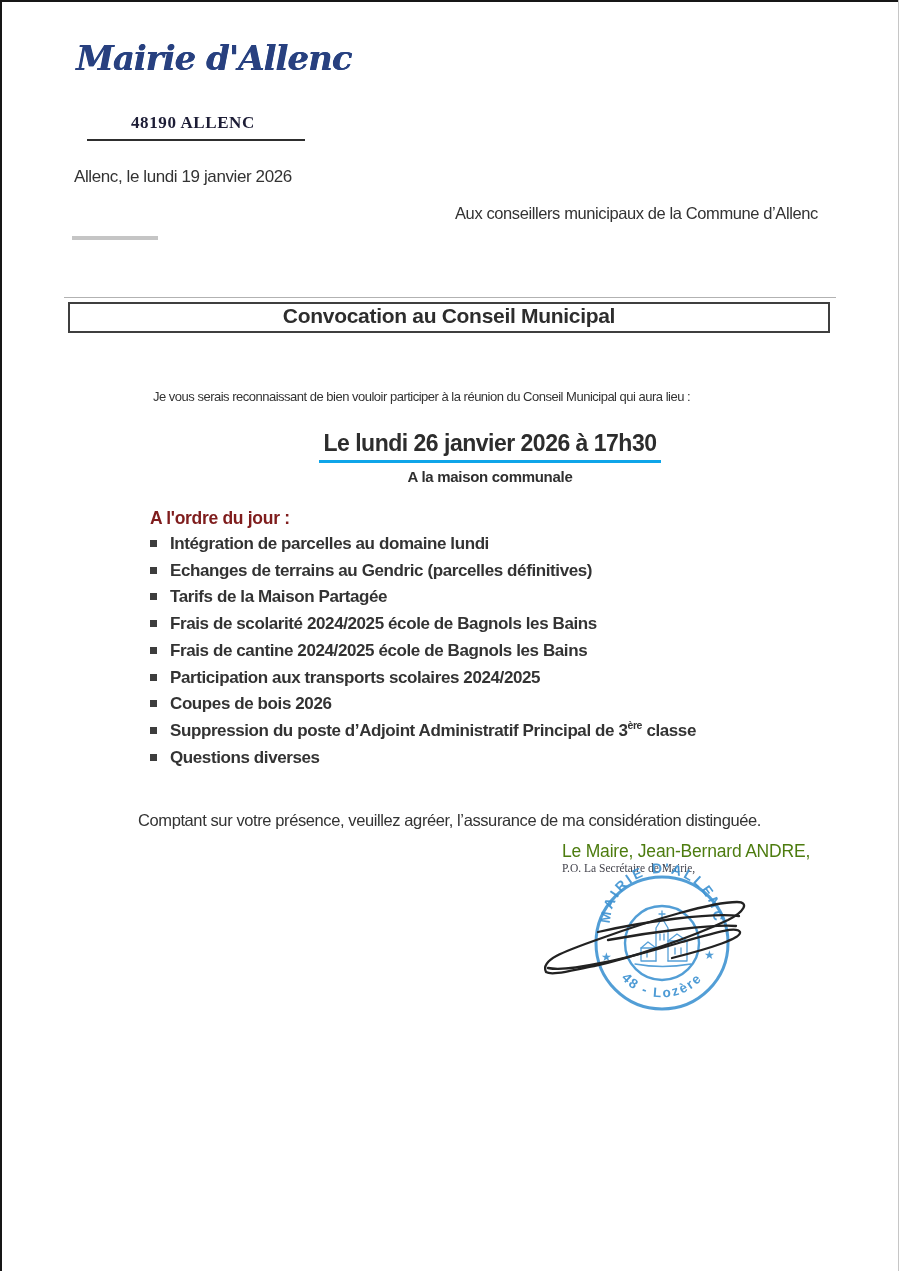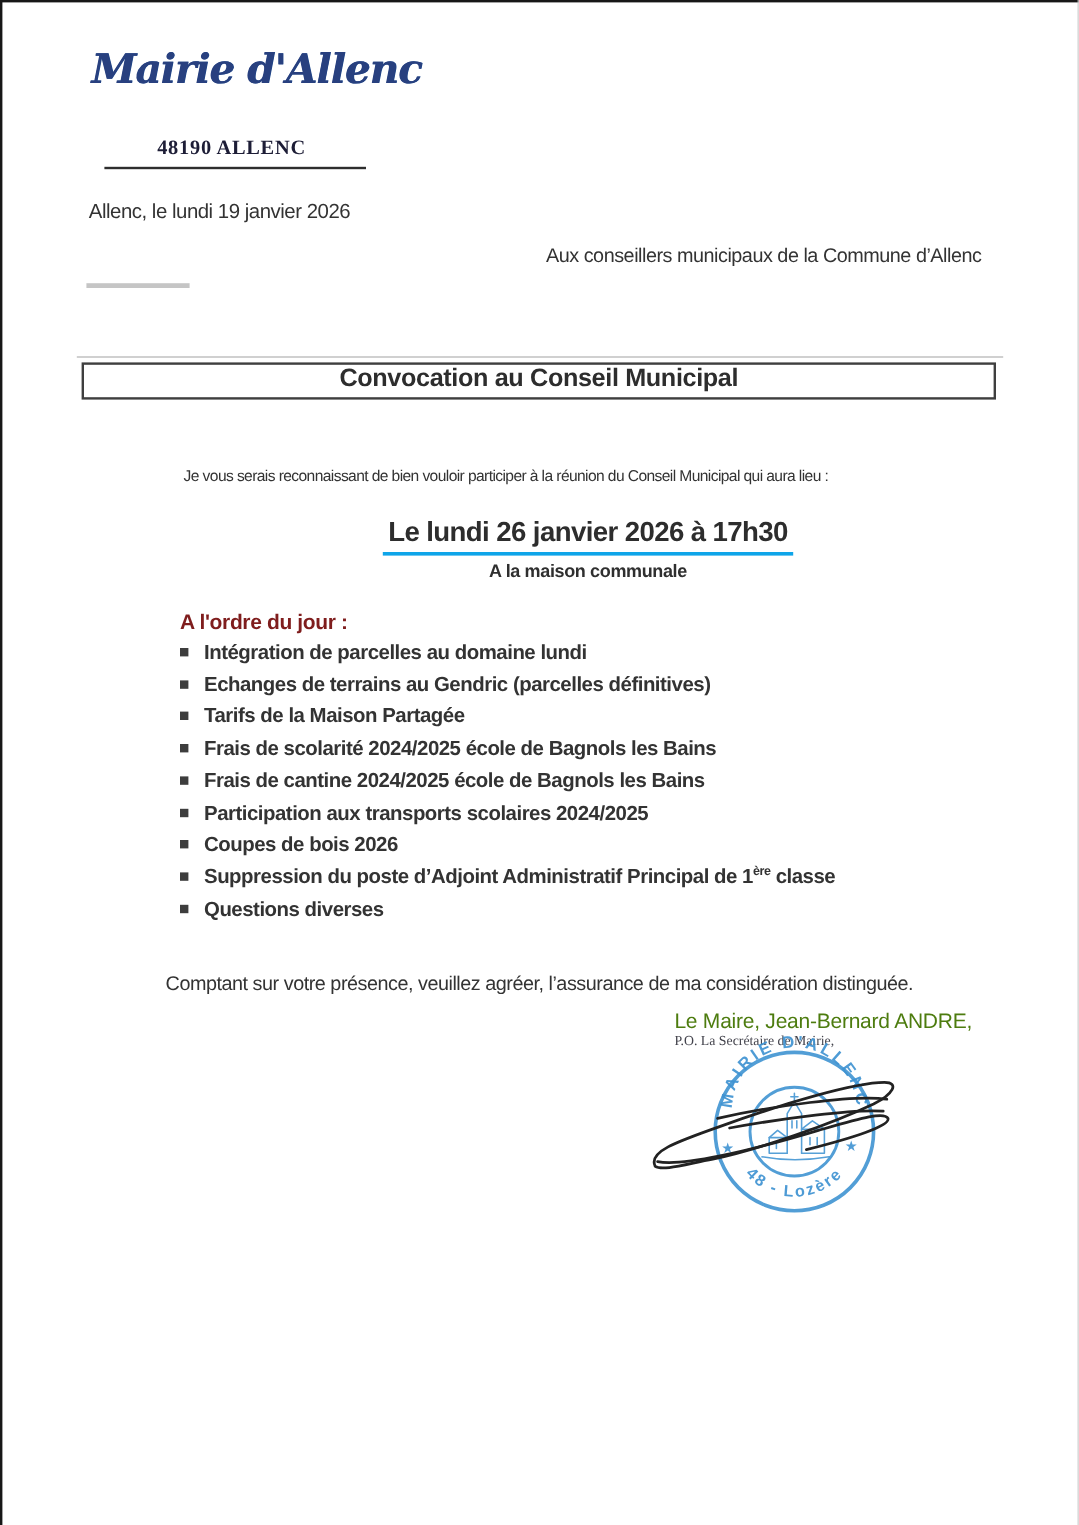--- a/index.html
+++ b/index.html
@@ -88,21 +88,21 @@
 
   <div class="abs agenda-heading">A l'ordre du jour :</div>
   <ul class="abs agenda">
     <li><span class="bullet"></span><span>Intégration de parcelles au domaine lundi</span><sup></sup><span></span></li>
     <li><span class="bullet"></span><span>Echanges de terrains au Gendric (parcelles définitives)</span><sup></sup><span></span></li>
     <li><span class="bullet"></span><span>Tarifs de la Maison Partagée</span><sup></sup><span></span></li>
     <li><span class="bullet"></span><span>Frais de scolarité 2024/2025 école de Bagnols les Bains</span><sup></sup><span></span></li>
     <li><span class="bullet"></span><span>Frais de cantine 2024/2025 école de Bagnols les Bains</span><sup></sup><span></span></li>
     <li><span class="bullet"></span><span>Participation aux transports scolaires 2024/2025</span><sup></sup><span></span></li>
     <li><span class="bullet"></span><span>Coupes de bois 2026</span><sup></sup><span></span></li>
-    <li><span class="bullet"></span><span>Suppression du poste d’Adjoint Administratif Principal de 1</span><sup>ère</sup><span> classe</span></li>
+    <li><span class="bullet"></span><span>Suppression du poste d’Adjoint Administratif Principal de 3</span><sup>ère</sup><span> classe</span></li>
     <li><span class="bullet"></span><span>Questions diverses</span><sup></sup><span></span></li>
   </ul>
 
   <p class="abs closing">Comptant sur votre présence, veuillez agréer, l’assurance de ma considération distinguée.</p>
 
   <div class="abs signer">Le Maire, Jean-Bernard ANDRE,</div>
   <div class="abs po-line">P.O.  La Secrétaire de Mairie,</div>
 
   <svg class="abs stamp-svg" width="170" height="170" viewBox="0 0 170 170">
     <defs>

